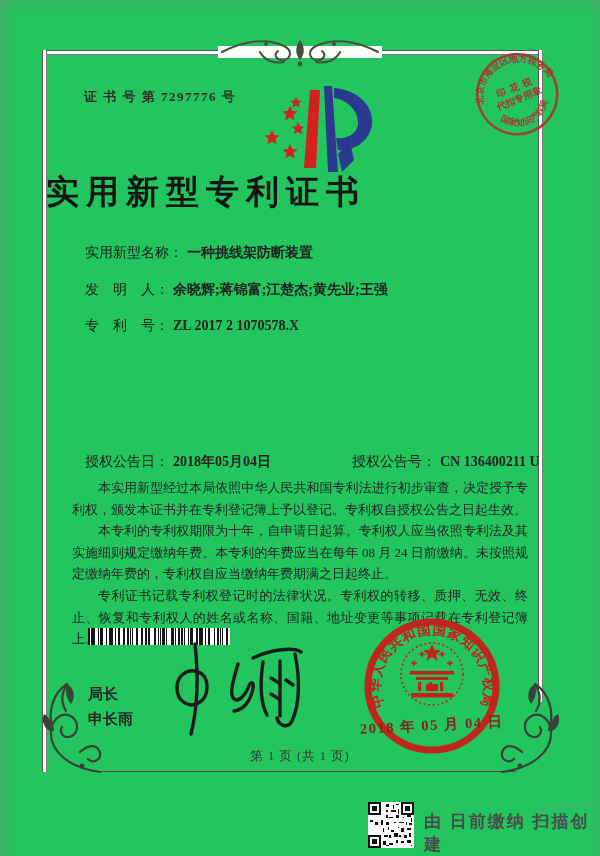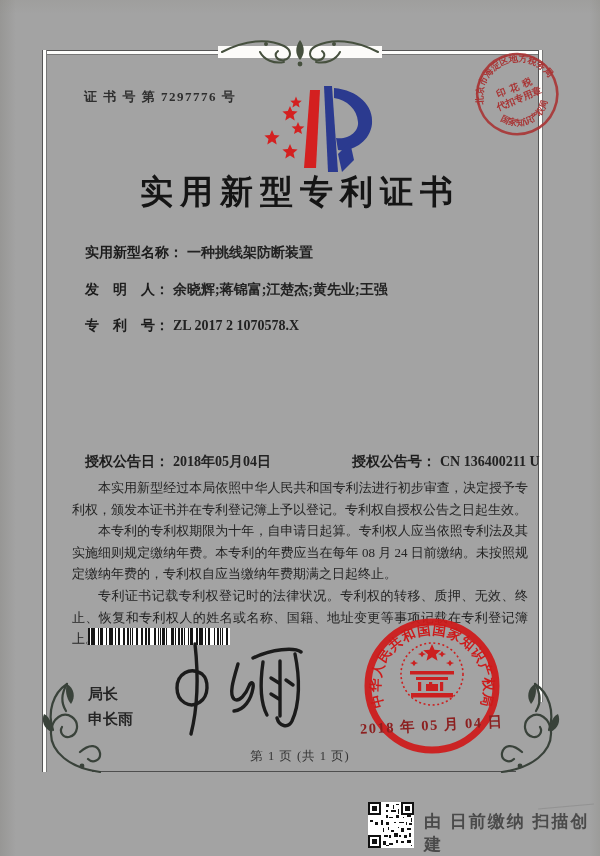--- a/index.html
+++ b/index.html
@@ -1,40 +1,40 @@
 <!DOCTYPE html>
 <html><head>
 <meta charset="utf-8">
 <style>
   html,body{margin:0;padding:0;background:#e9e8e6;}
   .photo{
     position:relative; width:600px; height:856px; margin:0 auto;
-    background:#a3a3a3; overflow:hidden;
+    background:#22c55e; overflow:hidden;
     font-family:"Liberation Serif", serif; color:#262626;
   }
   .photo .edge-shadow-left{position:absolute;left:0;top:0;width:16px;height:100%;
     background:linear-gradient(90deg,rgba(120,118,112,.28),rgba(120,118,112,0));}
   .photo .edge-shadow-right{position:absolute;right:0;top:0;width:10px;height:100%;
     background:linear-gradient(270deg,rgba(130,128,120,.22),rgba(130,128,120,0));}
   .photo .edge-shadow-top{position:absolute;left:0;top:0;width:100%;height:14px;
     background:linear-gradient(180deg,rgba(140,138,130,.18),rgba(140,138,130,0));}
 
   
   .rule{position:absolute;background:#fdfdfb;}
   .rule.h{height:3px;border-top:1px solid #555;border-bottom:1px solid #777;}
   .rule.v{width:3px;border-left:1px solid #555;border-right:1px solid #777;}
   .rule.single{height:0;border-top:1.6px solid #4e4e4e;border-bottom:none;background:none;}
 
   .cert-number{position:absolute;left:84px;top:88px;font-size:13px;letter-spacing:1.5px;
     font-weight:600;color:#2e2e2e;}
-  .cert-title{position:absolute;left:60px;top:170px;width:480px;text-align:center;
+  .cert-title{position:absolute;left:46px;top:170px;width:480px;
     font-size:33px;font-weight:700;letter-spacing:7px;color:#151515;}
 
   .field-row{position:absolute;left:85px;font-size:14px;white-space:nowrap;}
-  .field-row .lbl{font-weight:700;color:#1c1c1c;margin-top:23px;}
+  .field-row .lbl{font-weight:400;color:#1c1c1c;margin-top:23px;}
   .field-row .val{font-weight:600;color:#222;margin-left:4px;}
   .field-row .val.wrap{display:inline-block;vertical-align:top;white-space:normal;
     max-width:352px;line-height:19px;}
 
   .paragraphs{position:absolute;left:72px;top:477px;width:456px;font-size:13px;
     line-height:21.6px;text-align:justify;color:#242424;}
   .paragraphs p{margin:0;text-indent:2em;font-weight:500;}
 
   .barcode{position:absolute;left:88px;top:628px;width:142px;height:17px;background-color:#fff;
     background-image:

